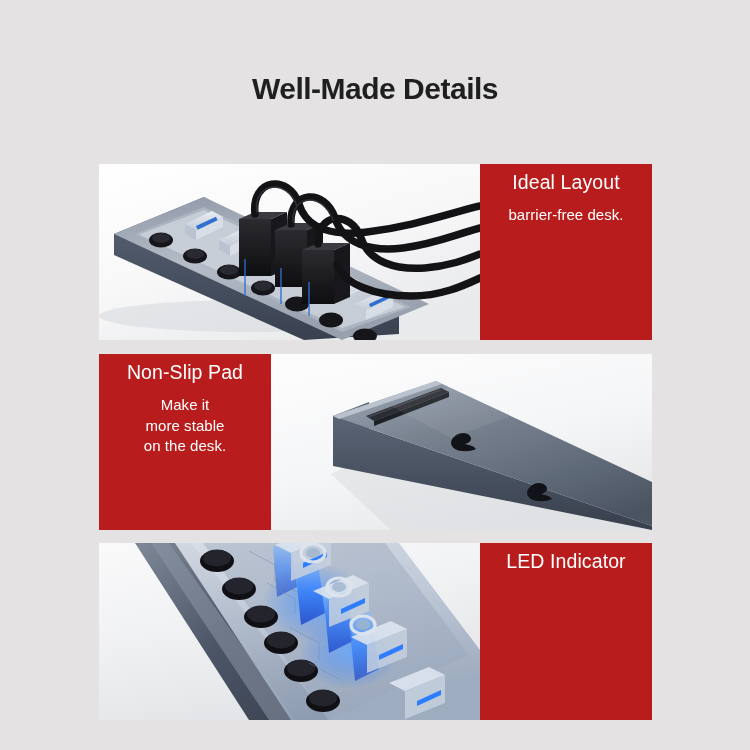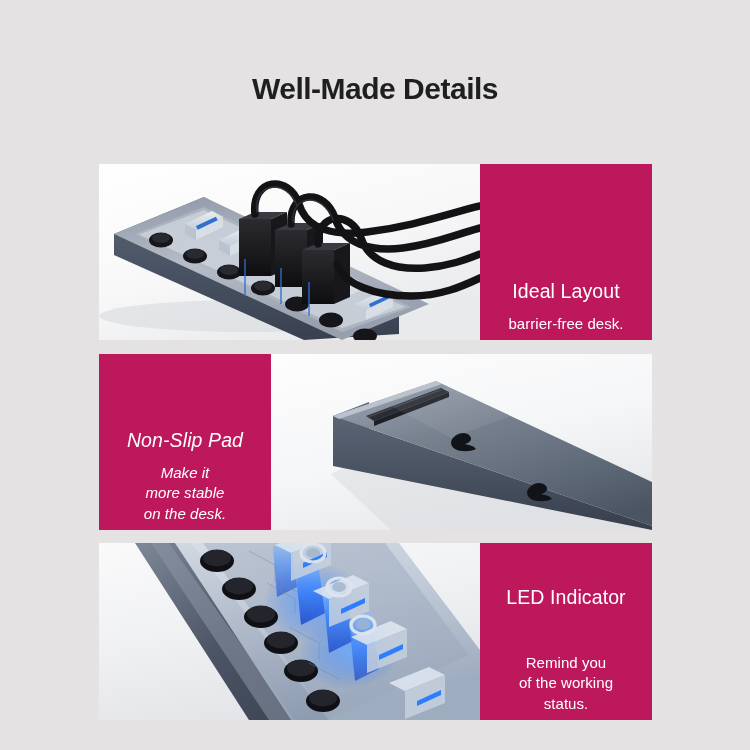--- a/index.html
+++ b/index.html
@@ -47,26 +47,26 @@
   .card-2 { top: 354px;  height: 176px; }
   .card-3 { top: 543px;  height: 177px; }
 
   .photo {
     position: relative;
     overflow: hidden;
     background: linear-gradient(150deg, #ffffff 0%, #f7f7f8 45%, #ededee 100%);
   }
   .panel {
     position: relative;
-    background: #be185d;
+    background: #b91c1c;
     color: #ffffff;
     display: flex;
     flex-direction: column;
     align-items: center;
-    justify-content: flex-end;
+    justify-content: flex-start;
     text-align: center;
     box-sizing: border-box;
     padding: 6px 7px;
   }
   .panel-title {
     font-size: 19.5px;
     line-height: 24px;
     font-weight: normal;
     letter-spacing: 0.1px;
     margin-bottom: 11px;
@@ -76,21 +76,21 @@
     font-size: 15px;
     line-height: 20.5px;
     font-weight: normal;
     letter-spacing: 0.05px;
   }
 
   
   .card-1 .photo { width: 381px; height: 176px; }
   .card-1 .panel { width: 172px; height: 176px; }
   
-  .card-2 .panel { width: 172px; height: 176px; font-style: italic; }
+  .card-2 .panel { width: 172px; height: 176px; }
   .card-2 .photo { width: 381px; height: 176px; }
   
   .card-3 .photo { width: 381px; height: 177px; }
   .card-3 .panel { width: 172px; height: 177px; gap: 33px; }
 
   .photo svg { display: block; width: 100%; height: 100%; }
 </style>
 </head>
 <body>
 
@@ -392,21 +392,16 @@
           <path d="M150 8 L176 22 L176 38 L200 50"></path>
           <path d="M168 40 L196 56 L196 70"></path>
           <path d="M190 84 L220 100 L220 116"></path>
           <path d="M210 120 L240 136"></path>
         </g>
       </svg>
     </div>
 
     <div class="panel">
       <div class="panel-title">LED Indicator</div>
-      <div class="panel-body">
-        <div>Remind you</div>
-        <div>of the working</div>
-        <div>status.</div>
-      </div>
     </div>
   </div>
 
 </div>
 
 </body></html>

